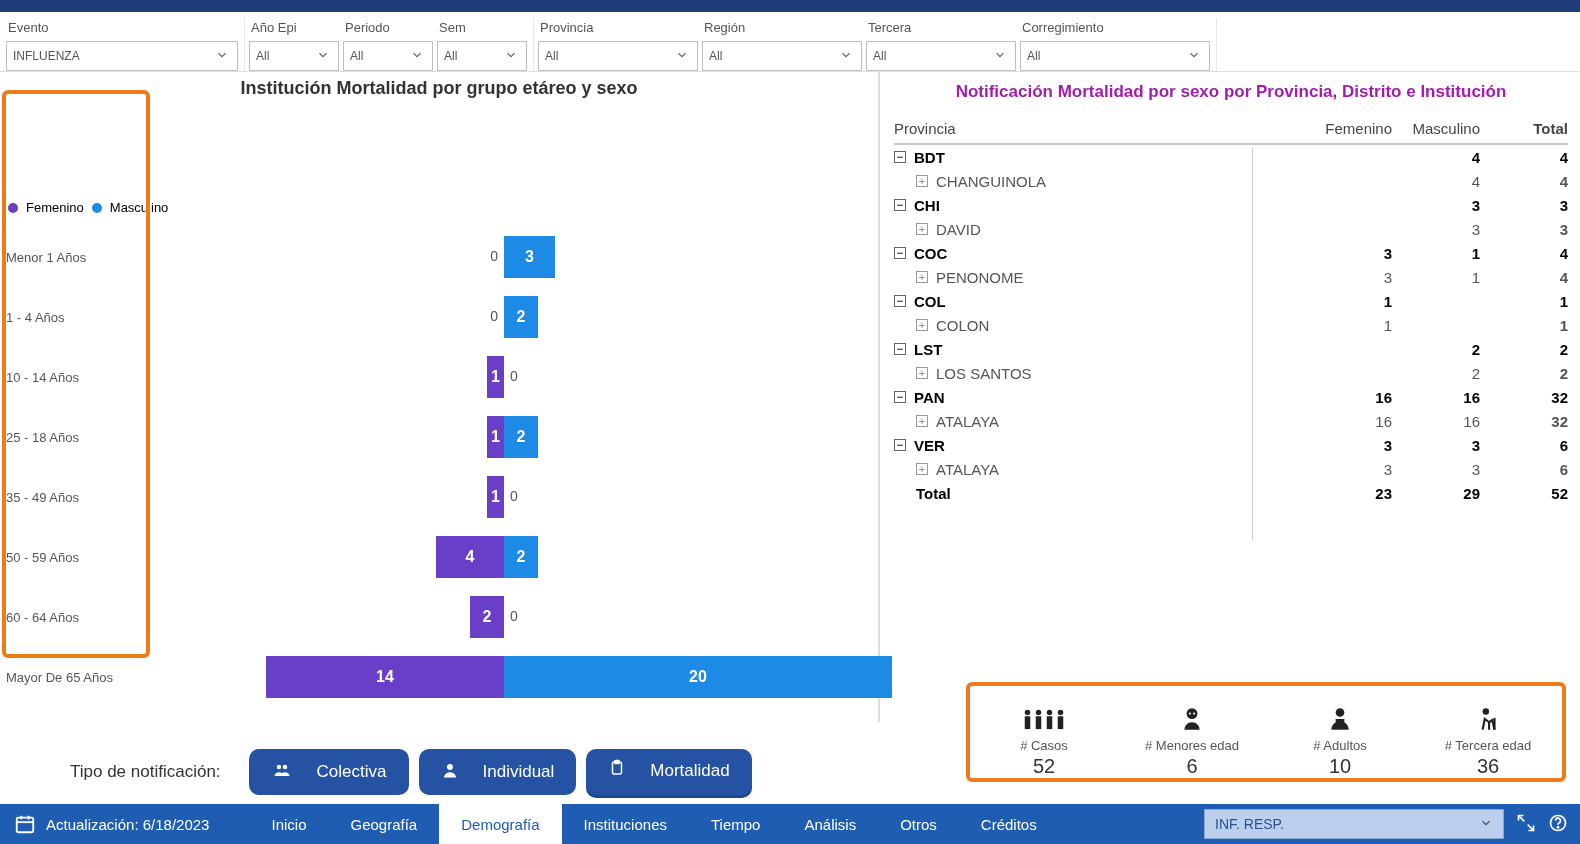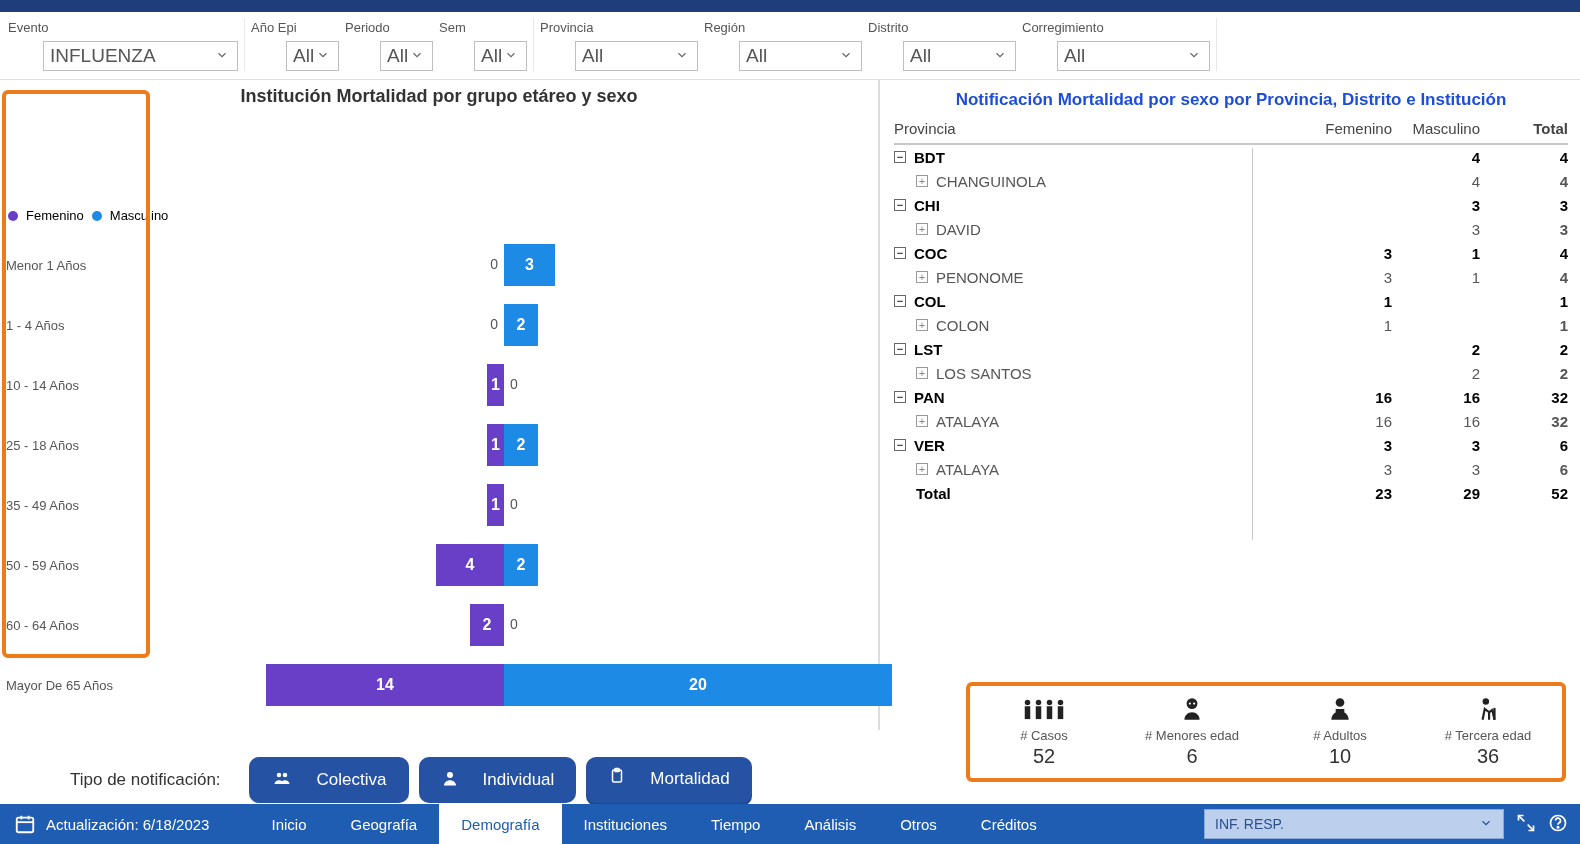--- a/index.html
+++ b/index.html
@@ -1,42 +1,42 @@
 <!DOCTYPE html>
 <html><head>
 <meta charset="utf-8">
 <style>
   * { box-sizing: border-box; margin: 0; padding: 0; font-family: "Segoe UI", Arial, sans-serif; }
   html, body { width: 1580px; height: 844px; background: #fff; overflow: hidden; }
   .topbar { height: 12px; background: #1f3d7a; }
-  .filters { display: flex; padding: 6px 6px 8px 6px; gap: 4px; border-bottom: 1px solid #e0e0e0; align-items: flex-end; }
+  .filters { display: flex; padding: 6px 6px 0 6px; gap: 4px; border-bottom: 1px solid #e0e0e0; align-items: flex-end; }
   .group { border-right: 1px solid #e8e8e8; padding: 0 6px 0 0; display: flex; gap: 4px; }
   .filter { display: flex; flex-direction: column; }
   .flabel { font-size: 13px; color: #555; margin: 2px 6px 6px 2px; }
-  .fsel { border: 1px solid #bfbfbf; background: #fff; height: 30px; display: flex; align-items: center; justify-content: space-between; padding: 0 6px; font-size: 19px; color: #777; cursor: pointer; margin-left: 37px; }
+  .fsel { border: 1px solid #bfbfbf; background: #fff; height: 30px; display: flex; align-items: center; justify-content: space-between; padding: 0 6px; font-size: 12px; color: #777; cursor: pointer; }
   .fsel .v { color: #555; }
   .chev { width: 16px; display: inline-block; }
   .chev svg { stroke: #666; }
   .main { display: flex; height: 650px; }
   .left { width: 880px; border-right: 2px solid #ddd; position: relative; padding-top: 6px; }
   .left-title { text-align: center; font-weight: 600; font-size: 18px; color: #333; margin-bottom: 10px; }
   .highlight1 { position: absolute; left: 2px; top: 90px; width: 148px; height: 568px; border: 4px solid #ec7b1a; border-radius: 6px; z-index: 5; pointer-events: none; }
   .legend { position: absolute; left: 8px; top: 128px; font-size: 13px; display: flex; gap: 8px; align-items: center; }
   .dot { width: 10px; height: 10px; border-radius: 50%; display: inline-block; }
   .dot.f { background: #6a3fc7; }
   .dot.m { background: #1d8ae6; }
   .chart { position: absolute; left: 0; top: 158px; width: 870px; height: 495px; text-align: center; }
   .row { position: absolute; left: 0; width: 870px; height: 54px; display: flex; align-items: center; }
   .rlab { position: absolute; left: 6px; font-size: 13px; color: #555; }
   .barL { position: absolute; right: calc(870px - 504px); height: 42px; background: #6a3fc7; display: flex; align-items: center; justify-content: center; color: #fff; font-weight: 600; font-size: 16px; top: 6px; }
   .barR { position: absolute; left: 504px; height: 42px; background: #1d8ae6; display: flex; align-items: center; justify-content: center; color: #fff; font-weight: 600; font-size: 16px; top: 6px; }
   .zeroL { position: absolute; right: calc(870px - 504px + 6px); font-size: 14px; color: #555; top: 18px; }
   .zeroR { position: absolute; left: 510px; font-size: 14px; color: #555; top: 18px; }
   .right { flex: 1; padding: 10px 12px 4px 14px; }
-  .right-title { text-align: center; font-weight: 700; font-size: 17px; color: #1d4ed8; margin-bottom: 10px; }
+  .right-title { text-align: center; font-weight: 700; font-size: 17px; color: #a21caf; margin-bottom: 18px; }
   .table { width: 100%; font-size: 15px; }
   .thead { display: flex; border-bottom: 2px solid #c8c8c8; padding-bottom: 6px; color: #444; }
   .th1 { flex: 1; }
   .thn { width: 88px; text-align: right; }
   .thn.bold { font-weight: 700; }
   .trow { display: flex; align-items: center; height: 24px; }
   .tcell1 { flex: 1; display: flex; align-items: center; }
   .tcelln { width: 88px; text-align: right; }
   .tree-icon { width: 12px; height: 12px; border: 1px solid #666; display: inline-flex; align-items: center; justify-content: center; font-size: 11px; line-height: 1; margin-right: 8px; color: #444; cursor: pointer; }
   .lvl1 { font-weight: 700; }
@@ -44,21 +44,21 @@
   .lvl2 .tree-icon { border-color: #999; color: #888; }
   .lvl1 .tcelln { font-weight: 700; }
   .divcol { position: absolute; left: 1252px; top: 148px; width: 1px; height: 392px; background: #c8c8c8; }
   .right .tbold { font-weight: 700; }
   .bottom { display: flex; align-items: center; height: 100px; padding: 0 16px; }
   .notif-lbl { font-size: 17px; color: #333; margin-right: 28px; margin-left: 54px; }
   .pill { background: #2552a3; color: #fff; height: 46px; border-radius: 10px; display: flex; align-items: center; padding: 0 22px; margin-right: 10px; font-size: 17px; cursor: pointer; gap: 24px; }
   .pill.active { border-bottom: 3px solid #2552a3; }
   .pill .picon { font-size: 18px; }
   .kpis { position: absolute; right: 14px; bottom: 62px; width: 600px; height: 100px; border: 4px solid #ec7b1a; border-radius: 6px; display: flex; }
-  .kpi { flex: 1; display: flex; flex-direction: column; align-items: center; justify-content: center; gap: 2px; }
+  .kpi { flex: 1; display: flex; flex-direction: column; align-items: center; justify-content: flex-end; gap: 2px; }
   .kpi .kicon svg { height: 26px; }
   .kpi .klab { font-size: 13px; color: #555; }
   .kpi .kval { font-size: 20px; color: #333; }
   .footer { position: absolute; left: 0; bottom: 0; height: 40px; width: 1580px; background: #1f5db2; display: flex; align-items: center; color: #fff; font-size: 15px; }
   .footer .cal { margin: 0 10px 0 14px; display: flex; align-items: center; }
   .footer .navtab { padding: 0 22px; height: 40px; display: flex; align-items: center; cursor: pointer; }
   .footer .navtab.active { background: #fff; color: #1f5db2; }
   .footer .spacer { flex: 1; }
   .footer .dd { background: #bcd0ee; color: #2d4e8f; border: 1px solid #89a8d8; height: 30px; width: 300px; display: flex; align-items: center; justify-content: space-between; padding: 0 10px; margin-right: 12px; cursor: pointer; font-size: 14px; }
   .footer .ftricon { margin-right: 12px; cursor: pointer; }
@@ -122,21 +122,21 @@
     <div class="filter" style="width:160px">
       <span class="flabel">Región</span>
       <div class="fsel">
           <span class="v">All</span>
           <span class="chev"><svg width="14" height="14" viewBox="0 0 24 24" fill="none" stroke-width="2">
               <polyline points="6 9 12 15 18 9"></polyline>
             </svg></span>
         </div>
     </div>
     <div class="filter" style="width:150px">
-      <span class="flabel">Distrito</span>
+      <span class="flabel">Tercera</span>
       <div class="fsel">
           <span class="v">All</span>
           <span class="chev"><svg width="14" height="14" viewBox="0 0 24 24" fill="none" stroke-width="2">
               <polyline points="6 9 12 15 18 9"></polyline>
             </svg></span>
         </div>
     </div>
     <div class="filter" style="width:190px">
       <span class="flabel">Corregimiento</span>
       <div class="fsel">

